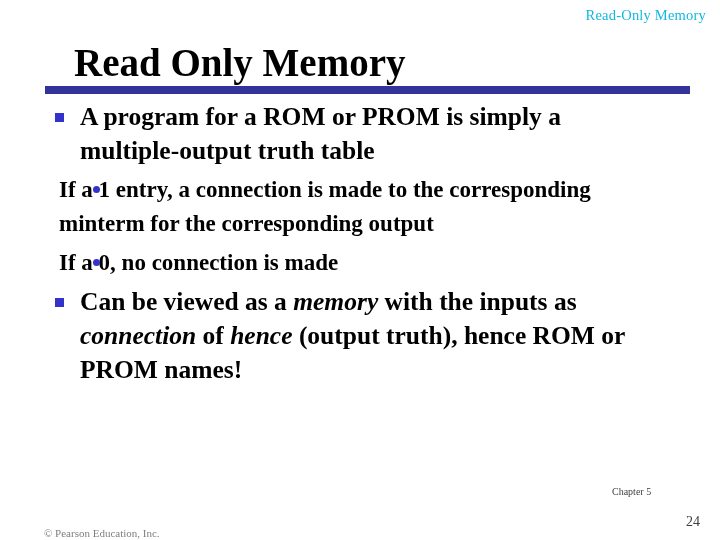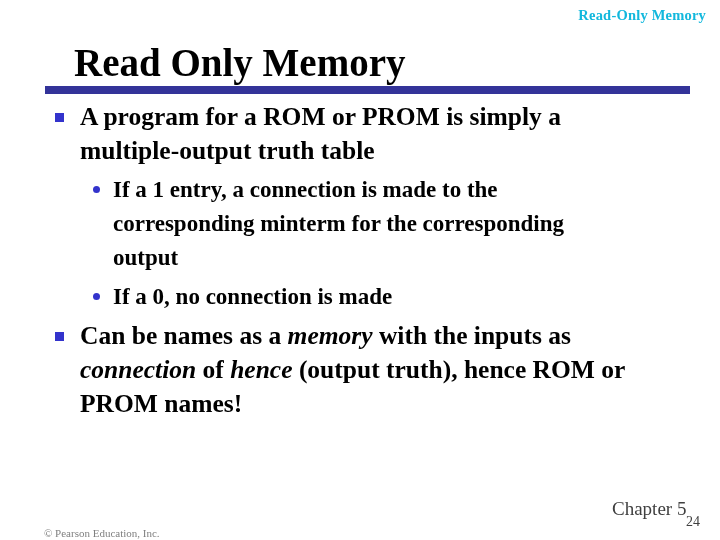--- a/index.html
+++ b/index.html
@@ -19,21 +19,21 @@
     overflow: hidden;
   }
 
   
   .running-header {
     position: absolute;
     top: 7px;
     right: 14px;
     font-family: "Liberation Serif", "DejaVu Serif", serif;
     font-size: 14.5px;
-    font-weight: bold;
+    font-weight: normal;
     color: #12b8dd;
     letter-spacing: 0.2px;
     white-space: nowrap;
   }
 
   
   .title {
     position: absolute;
     left: 74px;
     top: 42px;
@@ -75,21 +75,21 @@
     position: absolute;
     left: 55px;
     top: 13px;
     width: 9px;
     height: 9px;
     background: #3333cc;
   }
 
   .lvl2 {
     position: relative;
-    padding-left: 113px;
+    padding-left: 59px;
     padding-right: 40px;
     font-size: 23px;
     font-weight: bold;
     color: #000000;
     line-height: 34px;
     text-align: left;
   }
   .lvl2 .dot {
     position: absolute;
     left: 93px;
@@ -114,23 +114,23 @@
     top: 516px;
     font-family: "Liberation Serif", "DejaVu Serif", serif;
     font-size: 11px;
     color: #7f7f7f;
     white-space: nowrap;
     margin-top: 11px;
   }
   .footer-chapter {
     position: absolute;
     left: 612px;
-    top: 498px;
+    top: 486px;
     font-family: "Liberation Serif", "DejaVu Serif", serif;
-    font-size: 19px;
+    font-size: 10px;
     color: #404040;
     white-space: nowrap;
   }
   .footer-page {
     position: absolute;
     left: 686px;
     top: 514px;
     font-family: "Liberation Serif", "DejaVu Serif", serif;
     font-size: 14px;
     color: #404040;
@@ -166,21 +166,21 @@
 
     <div class="lvl2">
       <span class="dot"></span>
       <span>If a 0, no connection is made</span>
     </div>
 
     <div class="gap-2"></div>
 
     <div class="lvl1">
       <span class="sq"></span>
-      <span><span>Can be names as a </span><em class="it">memory</em><span> with the inputs as </span><em class="it">connection</em><span> of </span><em class="it">hence</em><span> (output truth), hence ROM or PROM names!</span></span>
+      <span><span>Can be viewed as a </span><em class="it">memory</em><span> with the inputs as </span><em class="it">connection</em><span> of </span><em class="it">hence</em><span> (output truth), hence ROM or PROM names!</span></span>
     </div>
 
   </div>
 
   <div class="footer-left">© Pearson Education, Inc.</div>
 
   <div class="footer-chapter">Chapter 5</div>
 
   <div class="footer-page">24</div>
 

